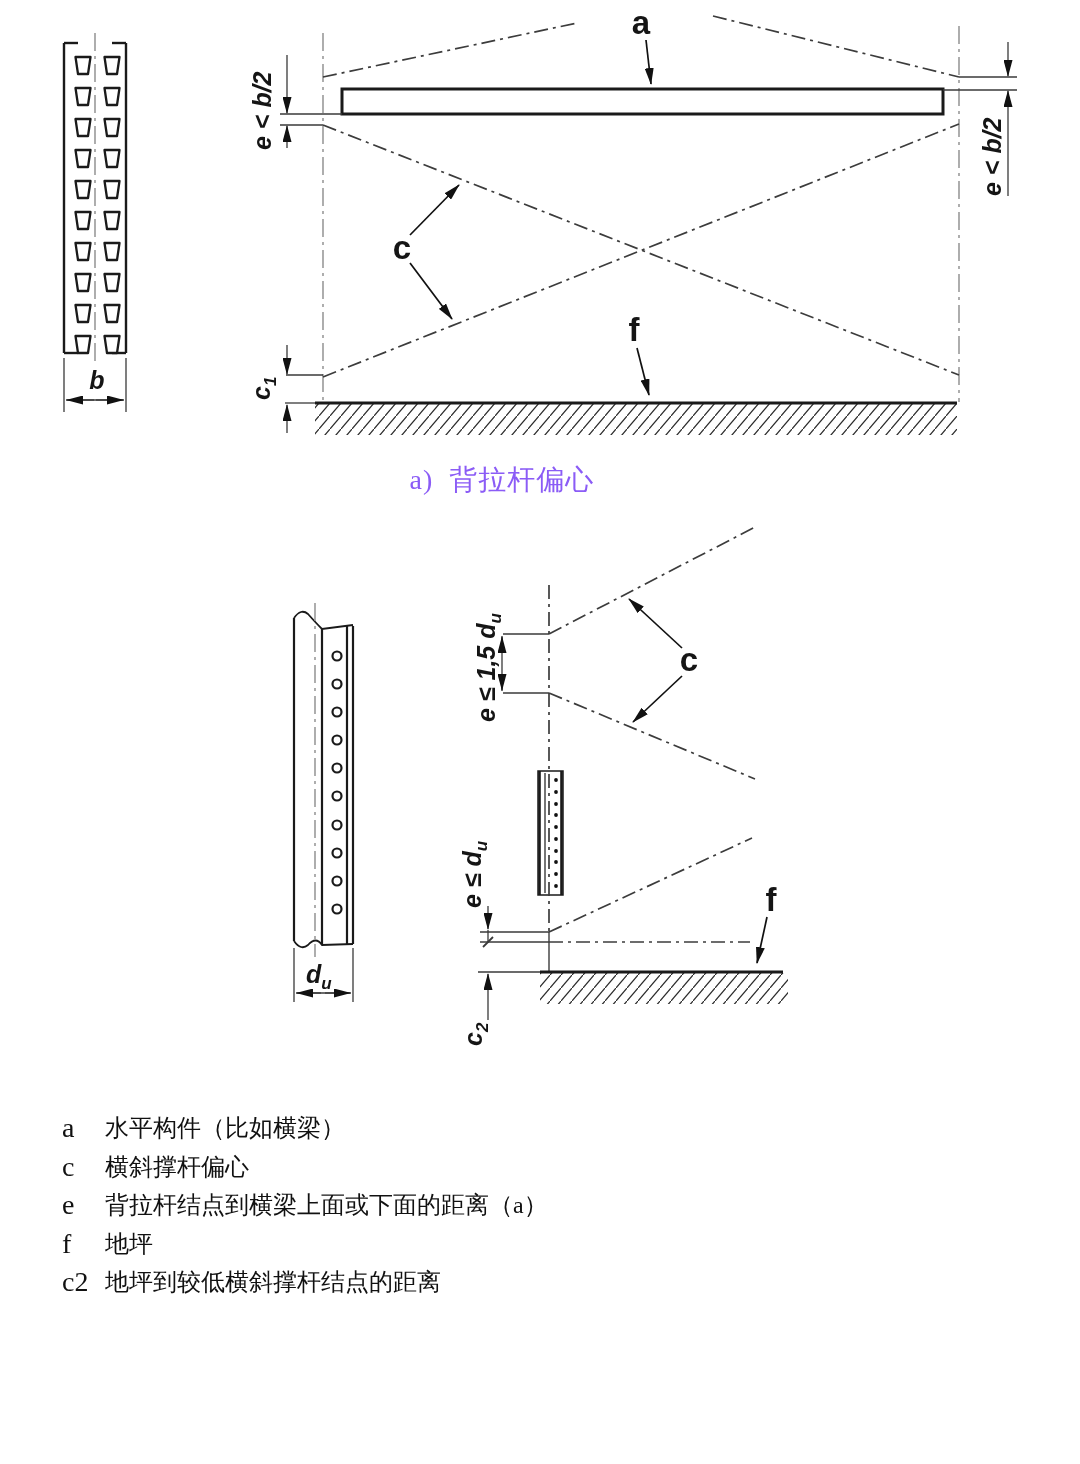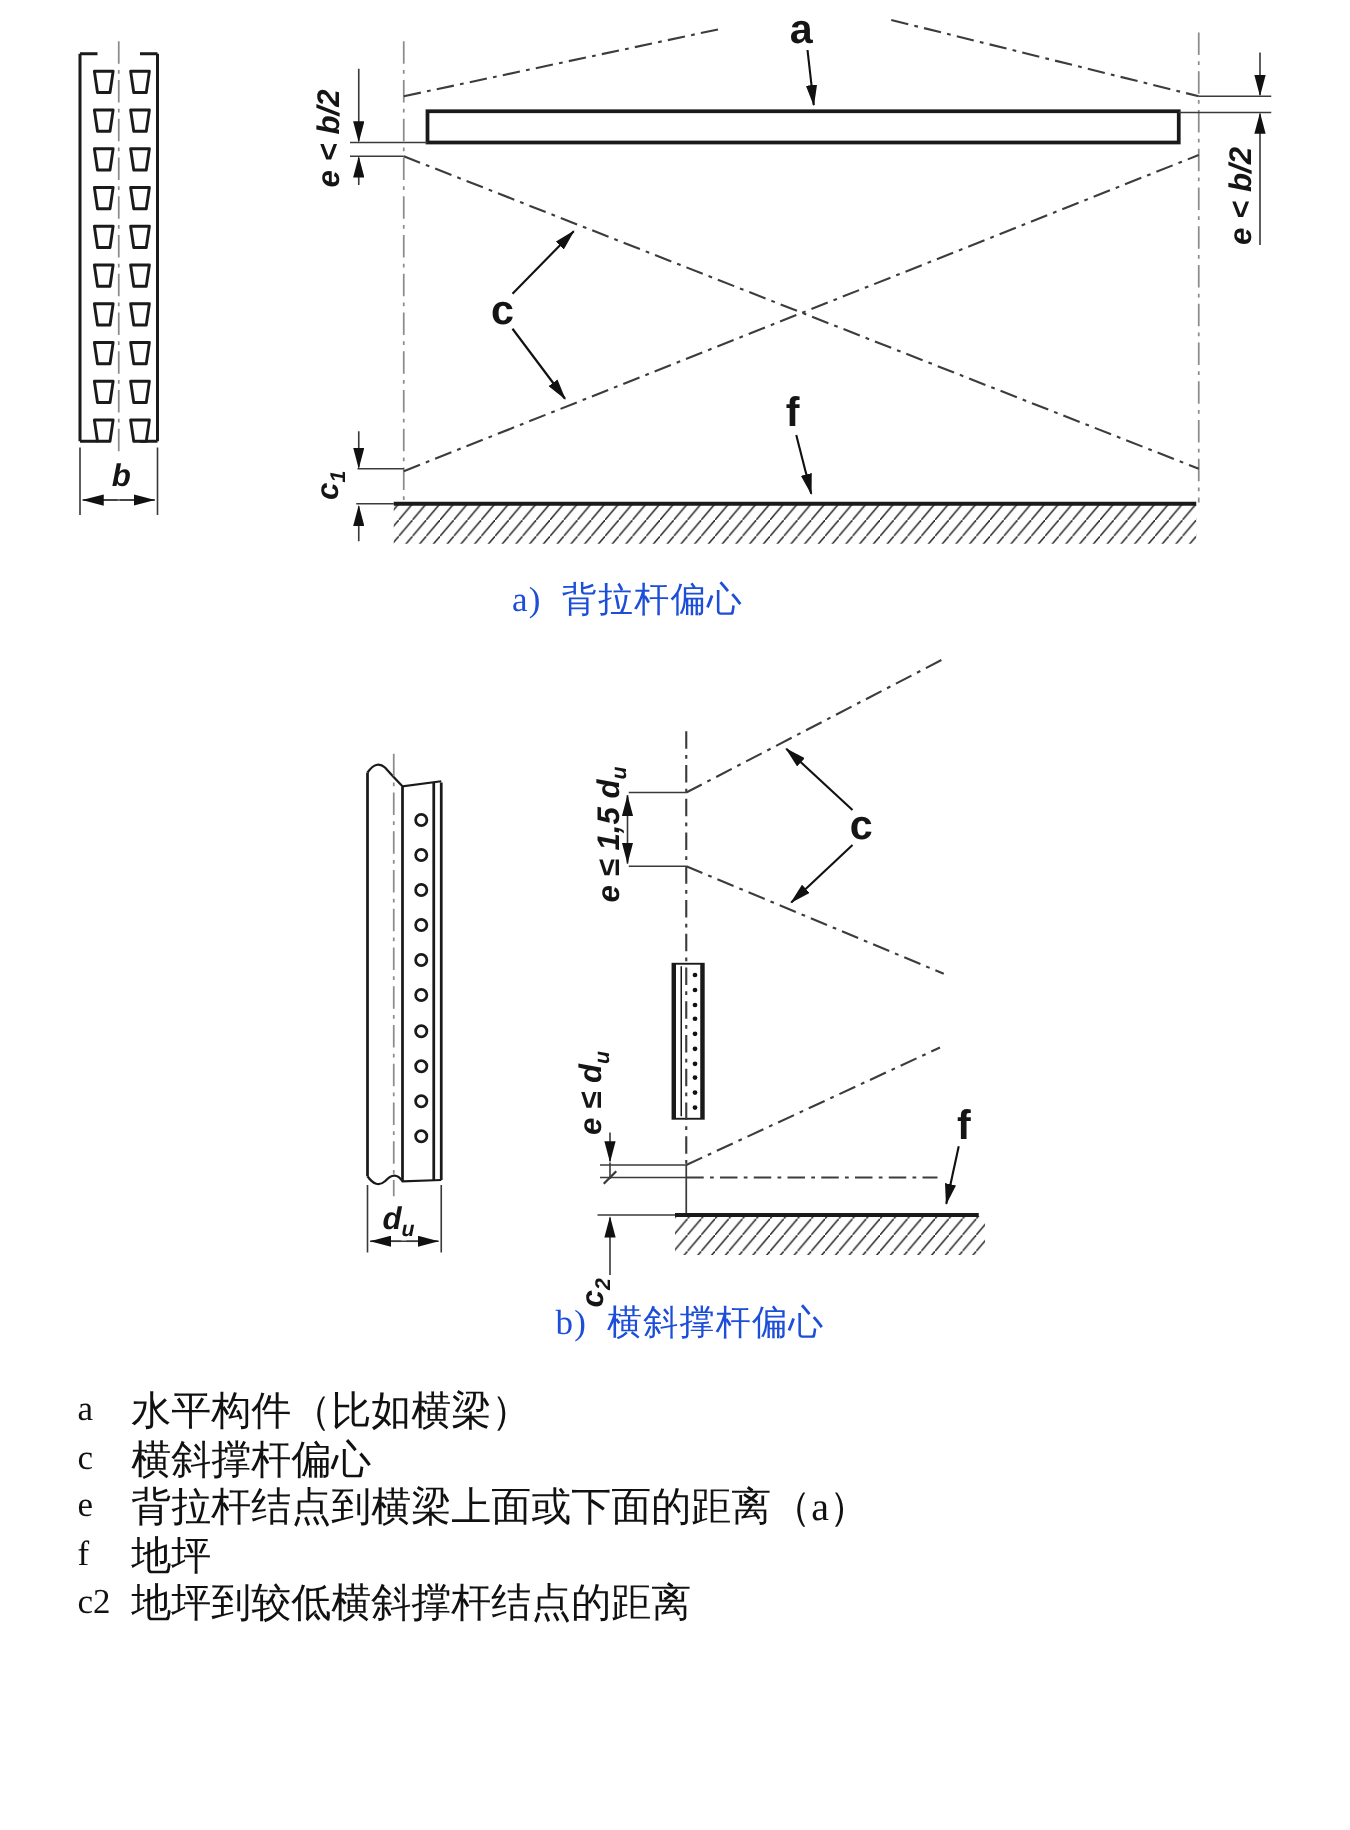--- a/index.html
+++ b/index.html
@@ -4,29 +4,29 @@
 <style>
   html,body{margin:0;padding:0;background:#ffffff;}
   #page{position:relative;width:1080px;height:1464px;background:#ffffff;overflow:hidden;
         font-family:"Liberation Sans","DejaVu Sans",sans-serif;color:#1f1f1f;}
   svg{position:absolute;left:0;top:0;}
   svg text{fill:#151515;}
   .biglabel{font:700 33px "Liberation Sans","DejaVu Sans",sans-serif;}
   .dimtxt{font:italic 700 25px "Liberation Sans","DejaVu Sans",sans-serif;}
   .sub{font-size:17px;}
   .caption{position:absolute;text-align:center;
-           font:28px "Liberation Serif","DejaVu Serif",serif;color:#1d4ed8;
+           font:28px "Liberation Serif","DejaVu Serif",serif;color:#8b5cf6;
            white-space:pre;letter-spacing:1px;}
   #caption-a{left:352px;top:461px;width:300px;}
   #caption-b{left:402px;top:1039px;width:300px;}
   #legend{position:absolute;left:62px;top:1109px;width:960px;
           font-family:"Liberation Serif","DejaVu Serif",serif;color:#111;}
   .legend-row{height:38.5px;line-height:38.5px;white-space:nowrap;}
   .legend-sym{display:inline-block;width:43px;font-size:28px;vertical-align:top;}
-  .legend-desc{display:inline-block;font-size:32px;vertical-align:top;}
+  .legend-desc{display:inline-block;font-size:24px;vertical-align:top;}
 </style>
 </head>
 <body>
 
 <div id="page">
 
 <svg width="1080" height="1060" viewBox="0 0 1080 1060">
   <defs>
     <marker id="arr" orient="auto" markerUnits="userSpaceOnUse" markerWidth="17" markerHeight="9" refX="16" refY="4.5">
       <path d="M0,0 L17,4.5 L0,9 Z" fill="#111"></path>
@@ -231,21 +231,20 @@
       <line x1="682" y1="676" x2="633" y2="722" stroke="#111" stroke-width="1.7" marker-end="url(#arr)"></line>
     </g>
     <g>
       <text class="biglabel" text-anchor="middle" x="771" y="911">f</text>
       <line x1="767" y1="917" x2="757" y2="963" stroke="#111" stroke-width="1.7" marker-end="url(#arr)"></line>
     </g>
   </g>
 </svg>
 
 <div id="caption-a" class="caption">a)  背拉杆偏心</div>
-<div id="caption-b" class="caption">b)  横斜撑杆偏心</div>
 
 <div id="legend">
   <div class="legend-row"><span class="legend-sym">a</span><span class="legend-desc">水平构件（比如横梁）</span></div>
   <div class="legend-row"><span class="legend-sym">c</span><span class="legend-desc">横斜撑杆偏心</span></div>
   <div class="legend-row"><span class="legend-sym">e</span><span class="legend-desc">背拉杆结点到横梁上面或下面的距离（a）</span></div>
   <div class="legend-row"><span class="legend-sym">f</span><span class="legend-desc">地坪</span></div>
   <div class="legend-row"><span class="legend-sym">c2</span><span class="legend-desc">地坪到较低横斜撑杆结点的距离</span></div>
 </div>
 
 </div>

